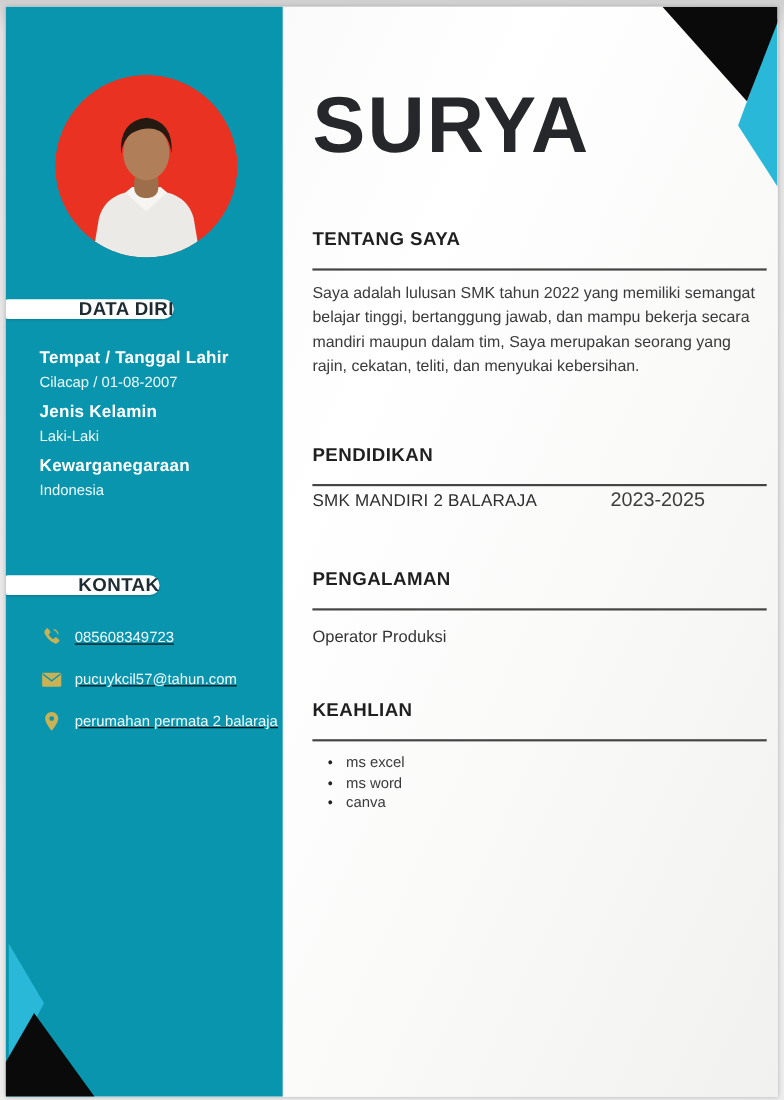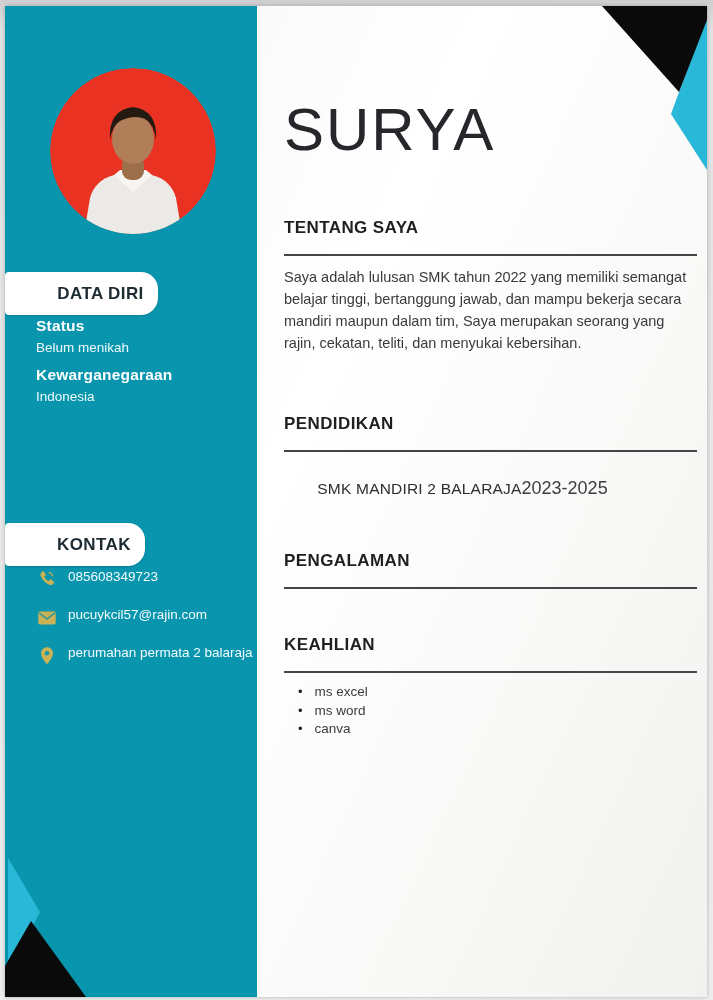--- a/index.html
+++ b/index.html
@@ -27,71 +27,71 @@
   .sidebar {
     position: absolute; left: 0; top: 0; width: 252px; height: 991px;
     background: #0995ad;
   }
   .photo-wrap {
     position: absolute; left: 45px; top: 62px; width: 166px; height: 166px;
     border-radius: 50%;
     overflow: hidden;
   }
   .pill {
-    position: absolute; left: 0; height: 43px;
+    position: absolute; left: 0; height: 18px;
     background: #ffffff;
     border-radius: 4px 17px 17px 4px;
-    display: flex; align-items: center; justify-content: center;
+    display: flex; align-items: center; justify-content: flex-end;
     padding-left: 38px;
     font-size: 17px; font-weight: 700; letter-spacing: .4px;
     color: #1d2b33;
     box-shadow: 0 1px 2px rgba(0,0,0,.15);
   }
   .pill-data-diri { top: 266px; width: 153px; }
   .pill-kontak    { top: 517px; width: 140px; }
   .fields { position: absolute; left: 31px; top: 310px; right: 8px; }
   .field { margin-bottom: 9px; }
   .field-label {
     color: #ffffff; font-weight: 700; font-size: 15.5px; line-height: 20px;
     letter-spacing: .2px;
   }
   .field-value {
     color: #eefafc; font-size: 13.5px; line-height: 17px; margin-top: 3px;
   }
   .contacts { position: absolute; left: 31px; top: 563px; right: 4px; }
-  .contact-row { display: flex; align-items: flex-start; margin-bottom: 16px; min-height: 22px; }
+  .contact-row { display: flex; align-items: center; margin-bottom: 16px; min-height: 22px; text-decoration: underline; }
   .contact-icon { width: 22px; height: 22px; flex: 0 0 22px; margin-right: 10px; }
   .contact-text { color: #f2fbfd; font-size: 13.5px; line-height: 16px; }
   
   .main {
     position: absolute; left: 252px; top: 0; width: 450px; height: 991px;
     padding: 0 10px 0 27px;
   }
   .name-title {
-    margin-top: 94px;
-    font-size: 60px; font-weight: 400; letter-spacing: 2px;
+    margin-top: 72px;
+    font-size: 72px; font-weight: 700; letter-spacing: 2px;
     color: #26272b; line-height: 1;
   }
   .section h2 {
     font-size: 17px; font-weight: 700; letter-spacing: .4px;
     color: #1f1f1f; line-height: 20px;
     padding-bottom: 16px;
     border-bottom: 2px solid #454545;
   }
   .sec-tentang h2    { margin-top: 58px; }
   .sec-pendidikan h2 { margin-top: 60px; }
   .sec-pengalaman h2 { margin-top: 52px; }
   .sec-keahlian h2   { margin-top: 46px; }
   .about-text {
     margin-top: 10px;
     font-size: 14.5px; line-height: 22px; color: #3a3a3a;
   }
   .edu-row {
-    margin-top: 26px;
-    display: flex; justify-content: center; align-items: baseline;
+    margin-top: 2px;
+    display: flex; justify-content: space-between; align-items: baseline;
   }
   .edu-school { font-size: 15.5px; color: #2e2e2e; letter-spacing: .2px; }
   .edu-years  { font-size: 18px; color: #3d3d3d; padding-right: 56px; }
   .exp-row { font-size: 15px; color: #333333; line-height: 21px; }
   .exp-row.first  { margin-top: 14px; }
   .exp-row.second { margin-top: 8px; }
   .skill-list { margin-top: 10px; list-style: none; padding-left: 14px; }
   .skill-list li {
     font-size: 13.5px; color: #3a3a3a; line-height: 18.5px;
     display: flex; align-items: baseline;
@@ -125,22 +125,26 @@
           </g>
         </svg>
       </div>
 
       <div class="pill pill-data-diri">
         <span>DATA DIRI</span>
       </div>
 
       <div class="fields">
         <div class="field">
-          <div class="field-label">Status</div>
-          <div class="field-value">Belum menikah</div>
+          <div class="field-label">Tempat / Tanggal Lahir</div>
+          <div class="field-value">Cilacap / 01-08-2007</div>
+        </div>
+        <div class="field">
+          <div class="field-label">Jenis Kelamin</div>
+          <div class="field-value">Laki-Laki</div>
         </div>
         <div class="field">
           <div class="field-label">Kewarganegaraan</div>
           <div class="field-value">Indonesia</div>
         </div>
       </div>
 
       <div class="pill pill-kontak">
         <span>KONTAK</span>
       </div>
@@ -151,21 +155,21 @@
             <path fill="#c9b156" d="M6.6 2.8c.5-.5 1.4-.5 1.9.1l2 2.5c.4.5.4 1.2-.1 1.7l-1 1c-.3.3-.3.7-.1 1.1.9 1.5 2.1 2.7 3.6 3.6.4.2.8.2 1.1-.1l1-1c.5-.5 1.2-.5 1.7-.1l2.5 2c.6.5.6 1.4.1 1.9l-1.3 1.3c-.7.7-1.8 1-2.8.6-2.3-.9-4.4-2.3-6.2-4.1S5.8 9.4 4.9 7.1c-.4-1-.1-2.1.6-2.8z"></path>
             <path fill="#c9b156" d="M14.5 3.2c2.1.5 3.8 2.2 4.3 4.3.1.4-.2.8-.6.8-.3 0-.6-.2-.7-.6-.4-1.6-1.6-2.8-3.2-3.2-.4-.1-.6-.4-.6-.7 0-.4.4-.7.8-.6z"></path>
           </svg>
           <span class="contact-text">085608349723</span>
         </div>
         <div class="contact-row">
           <svg class="contact-icon" viewBox="0 0 24 24">
             <rect x="2.5" y="5" width="19" height="14" rx="1.5" fill="#c9b156"></rect>
             <path d="M3.2 6.2 L12 13 L20.8 6.2" fill="none" stroke="#0995ad" stroke-width="1.4"></path>
           </svg>
-          <span class="contact-text">pucuykcil57@rajin.com</span>
+          <span class="contact-text">pucuykcil57@tahun.com</span>
         </div>
         <div class="contact-row">
           <svg class="contact-icon" viewBox="0 0 24 24">
             <path fill="#c9b156" d="M12 2.5c-3.6 0-6.5 2.9-6.5 6.5 0 4.9 6.5 12.2 6.5 12.2s6.5-7.3 6.5-12.2c0-3.6-2.9-6.5-6.5-6.5z"></path>
             <circle cx="12" cy="9" r="2.4" fill="#0995ad"></circle>
           </svg>
           <span class="contact-text">perumahan permata 2 balaraja</span>
         </div>
       </div>
     </aside>
@@ -181,20 +185,21 @@
       <section class="section sec-pendidikan">
         <h2>PENDIDIKAN</h2>
         <div class="edu-row">
           <span class="edu-school">SMK MANDIRI 2 BALARAJA</span>
           <span class="edu-years">2023-2025</span>
         </div>
       </section>
 
       <section class="section sec-pengalaman">
         <h2>PENGALAMAN</h2>
+        <div class="exp-row first">Operator Produksi</div>
       </section>
 
       <section class="section sec-keahlian">
         <h2>KEAHLIAN</h2>
         <ul class="skill-list">
           <li>
               <span class="bullet">•</span>
               <span>ms excel</span>
             </li>
           <li>

